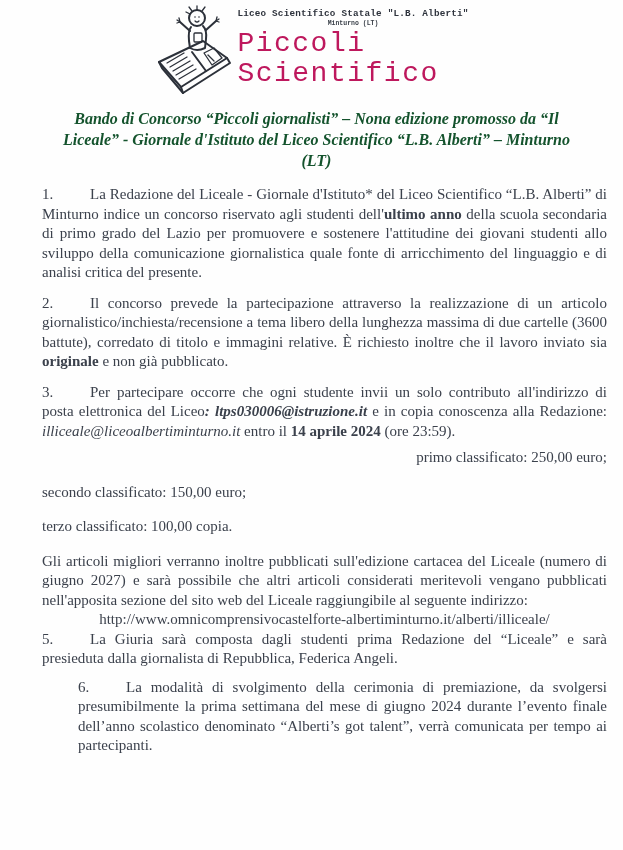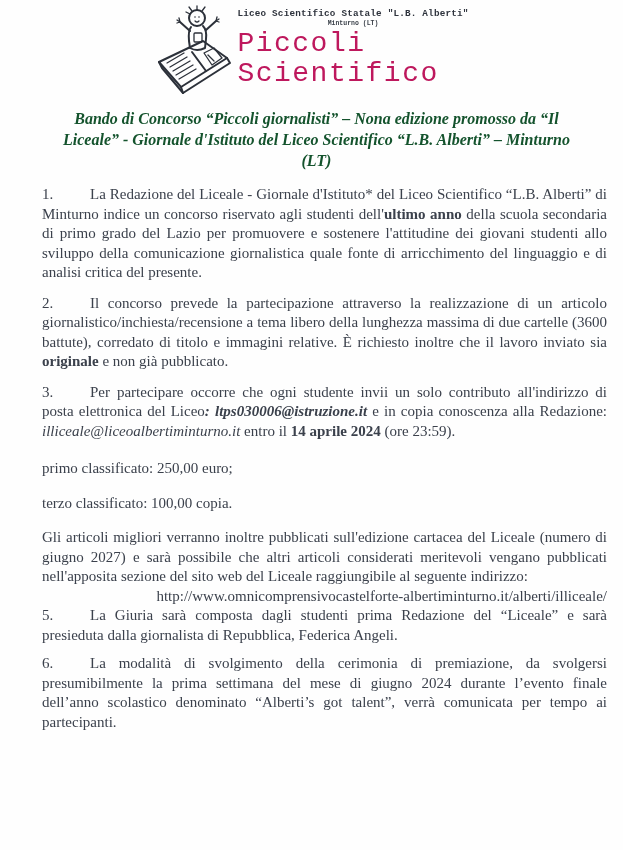--- a/index.html
+++ b/index.html
@@ -67,28 +67,28 @@
     text-align:justify;
     font-size:15px;
     line-height:19.5px;
   }
   .para.first { margin-top:0; }
   .pnum { display:inline-block; width:48px; }
   .b  { font-weight:bold; font-style:normal; }
   .i  { font-style:italic; }
   .bi { font-weight:bold; font-style:italic; }
   .prize { margin-top:12px; font-size:15px; line-height:19.5px; }
-  .prize.first { margin-top:18px; }
+  .prize.first { margin-top:7px;text-align:right; }
   .url-line {
     font-size:15px; line-height:19.5px;
-    text-align:right;
+    text-align:center;
     word-break:break-all;
   }
   .para.after-url { margin-top:0; }
-  .para.p6 { margin-top:9px; }
+  .para.p6 { margin-top:9px;margin-left:36px; }
 </style>
 </head>
 <body>
 
 <div class="page">
 
   <div class="header">
     <svg class="logo" viewBox="0 0 80 95" width="80" height="95" aria-hidden="true">
       <g fill="none" stroke="#2c313a" stroke-width="2" stroke-linecap="round" stroke-linejoin="round">
 
@@ -137,20 +137,21 @@
   <div class="body-text">
 
     <p class="para first"><span class="pnum">1.</span><span>La Redazione del Liceale - Giornale d'Istituto* del Liceo Scientifico “L.B. Alberti” di Minturno indice un concorso riservato agli studenti dell'</span><span class="b">ultimo anno</span><span> della scuola secondaria di primo grado del Lazio per promuovere e sostenere l'attitudine dei giovani studenti allo sviluppo della comunicazione giornalistica quale fonte di arricchimento del linguaggio e di analisi critica del presente.</span></p>
 
     <p class="para"><span class="pnum">2.</span><span>Il concorso prevede la partecipazione attraverso la realizzazione di un articolo giornalistico/inchiesta/recensione a tema libero della lunghezza massima di due cartelle (3600 battute), corredato di titolo e immagini relative. È richiesto inoltre che il lavoro inviato sia </span><span class="b">originale</span><span> e non già pubblicato.</span></p>
 
     <p class="para"><span class="pnum">3.</span><span>Per partecipare occorre che ogni studente invii un solo contributo all'indirizzo di posta elettronica del Liceo</span><span class="bi">: ltps030006@istruzione.it</span><span> e in copia conoscenza alla Redazione: </span><span class="i">illiceale@liceoalbertiminturno.it</span><span> entro il </span><span class="b">14 aprile 2024</span><span> (ore 23:59).</span></p>
 
 
     <p class="prize first">primo classificato: 250,00 euro;</p>
+    <p class="prize">secondo classificato: 150,00 euro;</p>
     <p class="prize">terzo classificato: 100,00 copia.</p>
 
     <p class="para">Gli articoli migliori verranno inoltre pubblicati sull'edizione cartacea del Liceale (numero di giugno 2027) e sarà possibile che altri articoli considerati meritevoli vengano pubblicati nell'apposita sezione del sito web del Liceale raggiungibile al seguente indirizzo:</p>
     <div class="url-line">http://www.omnicomprensivocastelforte-albertiminturno.it/alberti/illiceale/</div>
 
     <p class="para after-url"><span class="pnum">5.</span><span>La Giuria sarà composta dagli studenti prima Redazione del “Liceale” e sarà presieduta dalla giornalista di Repubblica, Federica Angeli.</span></p>
 
     <p class="para p6"><span class="pnum">6.</span><span>La modalità di svolgimento della cerimonia di premiazione, da svolgersi presumibilmente la prima settimana del mese di giugno 2024 durante l’evento finale dell’anno scolastico denominato “Alberti’s got talent”, verrà comunicata per tempo ai partecipanti.</span></p>
 
   </div>

